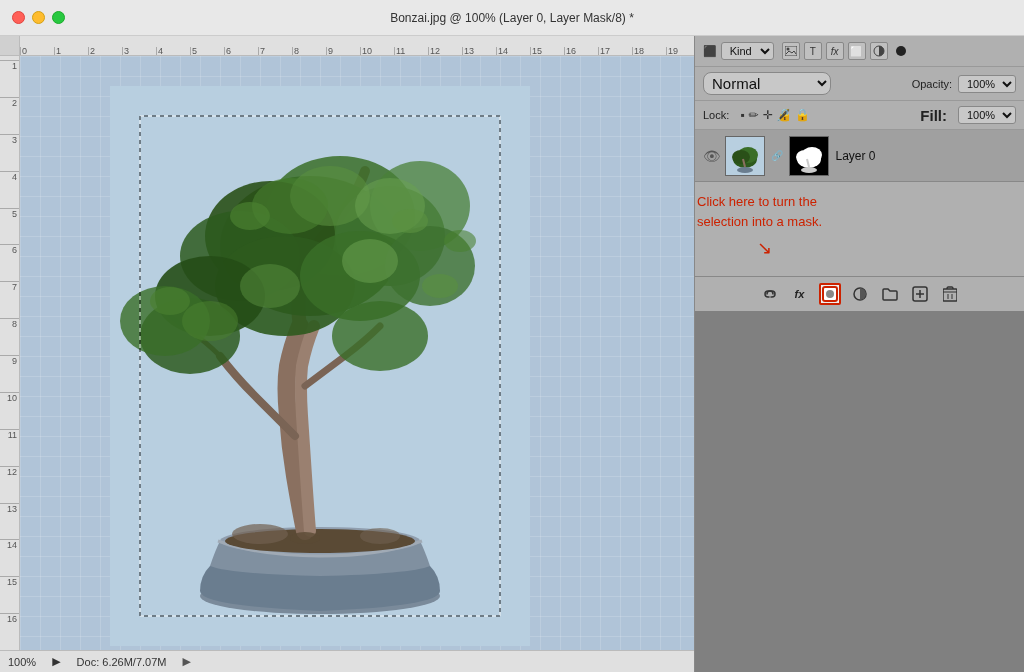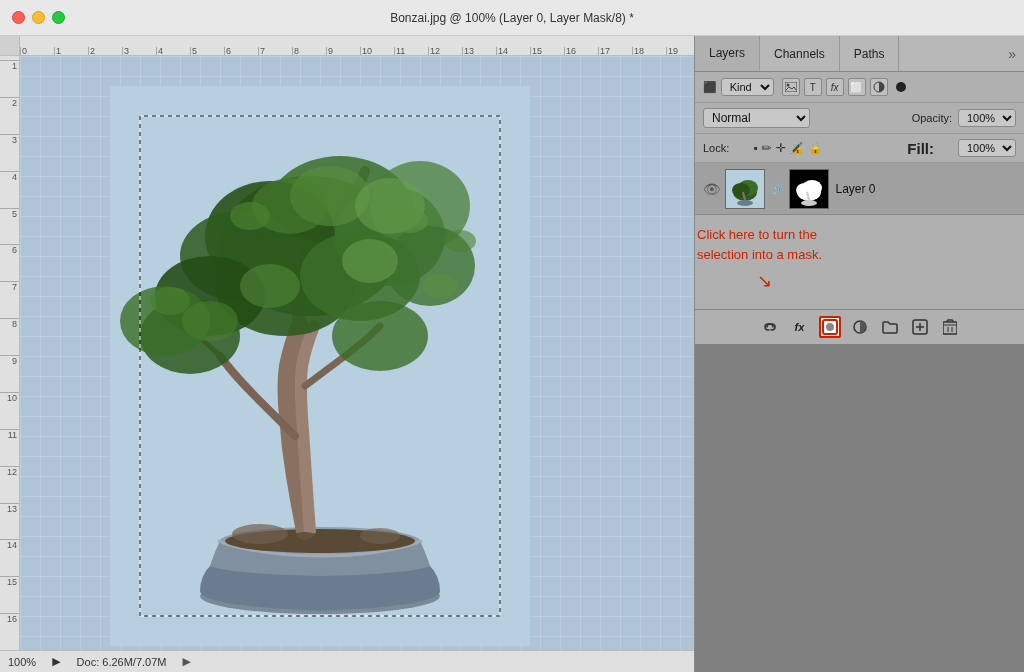--- a/index.html
+++ b/index.html
@@ -269,25 +269,25 @@
       display: flex;
       align-items: center;
       padding: 5px 8px;
       background: #b0b0b0;
       gap: 6px;
       border-bottom: 1px solid #999;
     }
     .blend-select {
       background: #c8c8c8;
       border: 1px solid #888;
-      border-radius: 3px;
-      font-size: 12px;
+      border-radius: 8px;
+      font-size: 15px;
       padding: 1px 4px;
       color: #111;
-      width: 107px;
+      width: 128px;
     }
     .opacity-label {
       font-size: 11px;
       color: #222;
       margin-left: auto;
     }
     .opacity-select {
       background: #c8c8c8;
       border: 1px solid #888;
       border-radius: 3px;
@@ -296,21 +296,21 @@
       color: #111;
       width: 58px;
     }
 
     
     .lock-row {
       display: flex;
       align-items: center;
       padding: 5px 8px;
       background: #b0b0b0;
-      gap: 24px;
+      gap: 11px;
       border-bottom: 1px solid #999;
     }
     .lock-label {
       font-size: 11px;
       color: #222;
     }
     .lock-icons {
       display: flex;
       gap: 4px;
     }
@@ -565,34 +565,20 @@
       <span>100%</span>
       <span>▶</span>
       <span>Doc: 6.26M/7.07M</span>
       <span class="status-arrow">▶</span>
     </div>
   </div>
 
   <div class="panels-area">
     <div class="layers-panel">
 
-      <div class="panel-tabs">
-        <div class="panel-tab active">
-          <span>Layers</span>
-        </div>
-        <div class="panel-tab">
-          <span>Channels</span>
-        </div>
-        <div class="panel-tab">
-          <span>Paths</span>
-        </div>
-        <div class="panel-tab-more">
-          <span>»</span>
-        </div>
-      </div>
 
       <div class="filter-row">
         <span class="filter-label">⬛</span>
         <select class="filter-select">
           <option>Kind</option>
         </select>
         <div class="filter-icons">
           <div class="filter-icon">
             <svg width="12" height="10" viewBox="0 0 12 10">
                 <rect width="12" height="10" rx="1" fill="none" stroke="#444" stroke-width="1"></rect>

